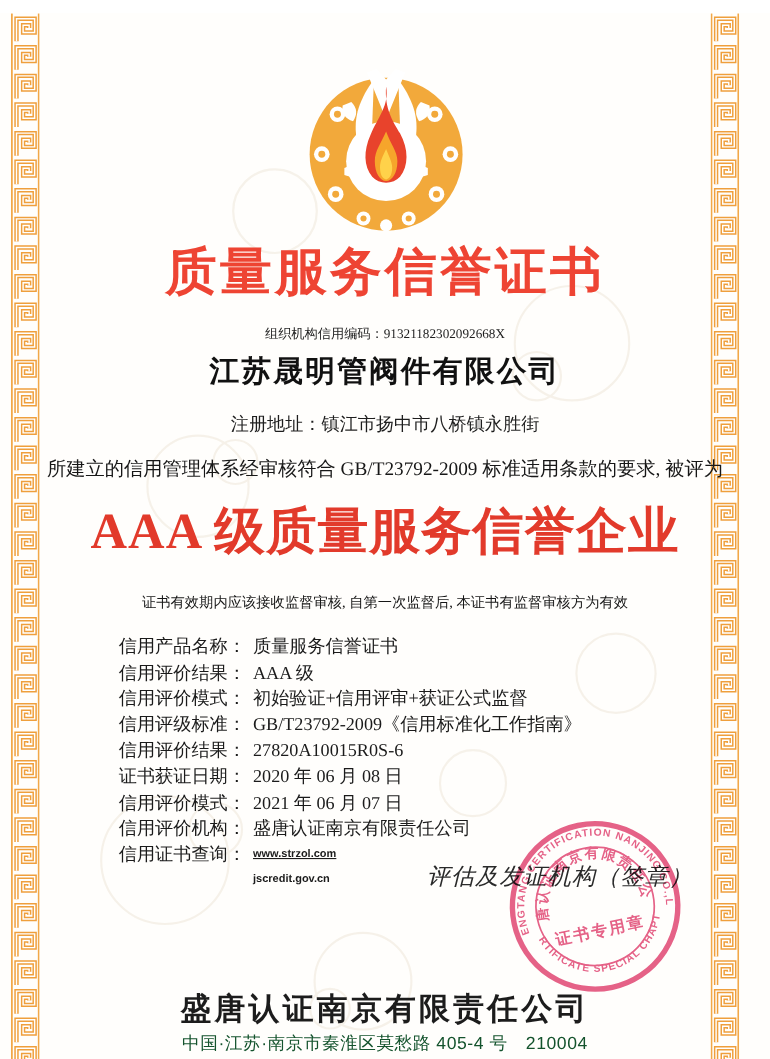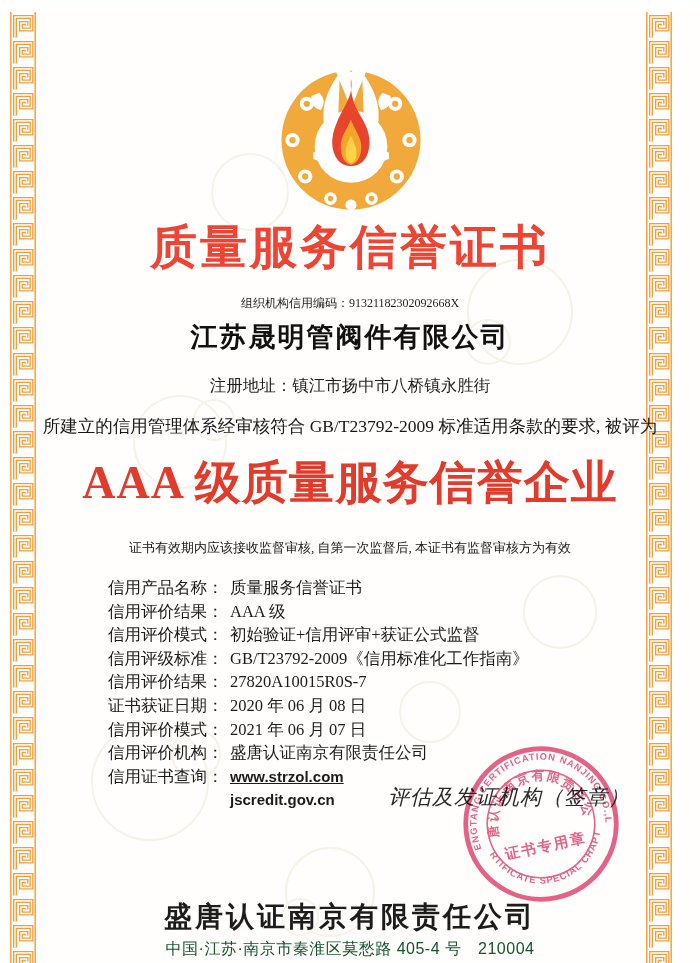--- a/index.html
+++ b/index.html
@@ -24,21 +24,21 @@
   .regaddr{top:363px;font-size:16.5px;color:#1e1e1e;}
   .statement{top:402px;font-size:17.5px;color:#171717;}
   .award{top:440px;font-size:46px;font-weight:bold;letter-spacing:1px;color:#e23a2b;}
   .validity{top:527px;font-size:13px;color:#171717;}
   
   .details{position:absolute;left:108px;top:564px;font-size:16.5px;line-height:23.6px;color:#1b1b1b;}
   .detail-row{display:flex;}
   .detail-label{width:122px;flex:0 0 122px;}
   .detail-value{white-space:nowrap;}
   .detail-value.sans{font-family:"Liberation Sans","DejaVu Sans",sans-serif;
-                     font-weight:bold;font-size:15px;}
+                     font-weight:bold;font-size:10px;}
   .detail-value.underline{text-decoration:underline;}
   
   .sign-label{position:absolute;left:388px;top:771px;font-size:21px;letter-spacing:1px;
               color:#2a2a2a;white-space:nowrap;font-style:italic;}
   .stamp{position:absolute;left:458px;top:729px;transform:rotate(-12deg);
          mix-blend-mode:multiply;opacity:.9;}
   .stamp text{fill:#e2517c;font-family:"Liberation Sans","DejaVu Sans",sans-serif;}
   .st-en{font-size:9.6px;letter-spacing:1px;font-weight:bold;}
   .st-cn{font-size:13px;letter-spacing:2px;font-weight:bold;}
   .st-center{font-size:15px;letter-spacing:2px;font-weight:bold;}
@@ -228,21 +228,21 @@
       <div class="detail-row">
         <span class="detail-label">信用评价模式：</span>
         <span class="detail-value">初始验证+信用评审+获证公式监督</span>
       </div>
       <div class="detail-row">
         <span class="detail-label">信用评级标准：</span>
         <span class="detail-value">GB/T23792-2009《信用标准化工作指南》</span>
       </div>
       <div class="detail-row">
         <span class="detail-label">信用评价结果：</span>
-        <span class="detail-value">27820A10015R0S-7</span>
+        <span class="detail-value">27820A10015R0S-6</span>
       </div>
       <div class="detail-row">
         <span class="detail-label">证书获证日期：</span>
         <span class="detail-value">2020 年 06 月 08 日</span>
       </div>
       <div class="detail-row">
         <span class="detail-label">信用评价模式：</span>
         <span class="detail-value">2021 年 06 月 07 日</span>
       </div>
       <div class="detail-row">

